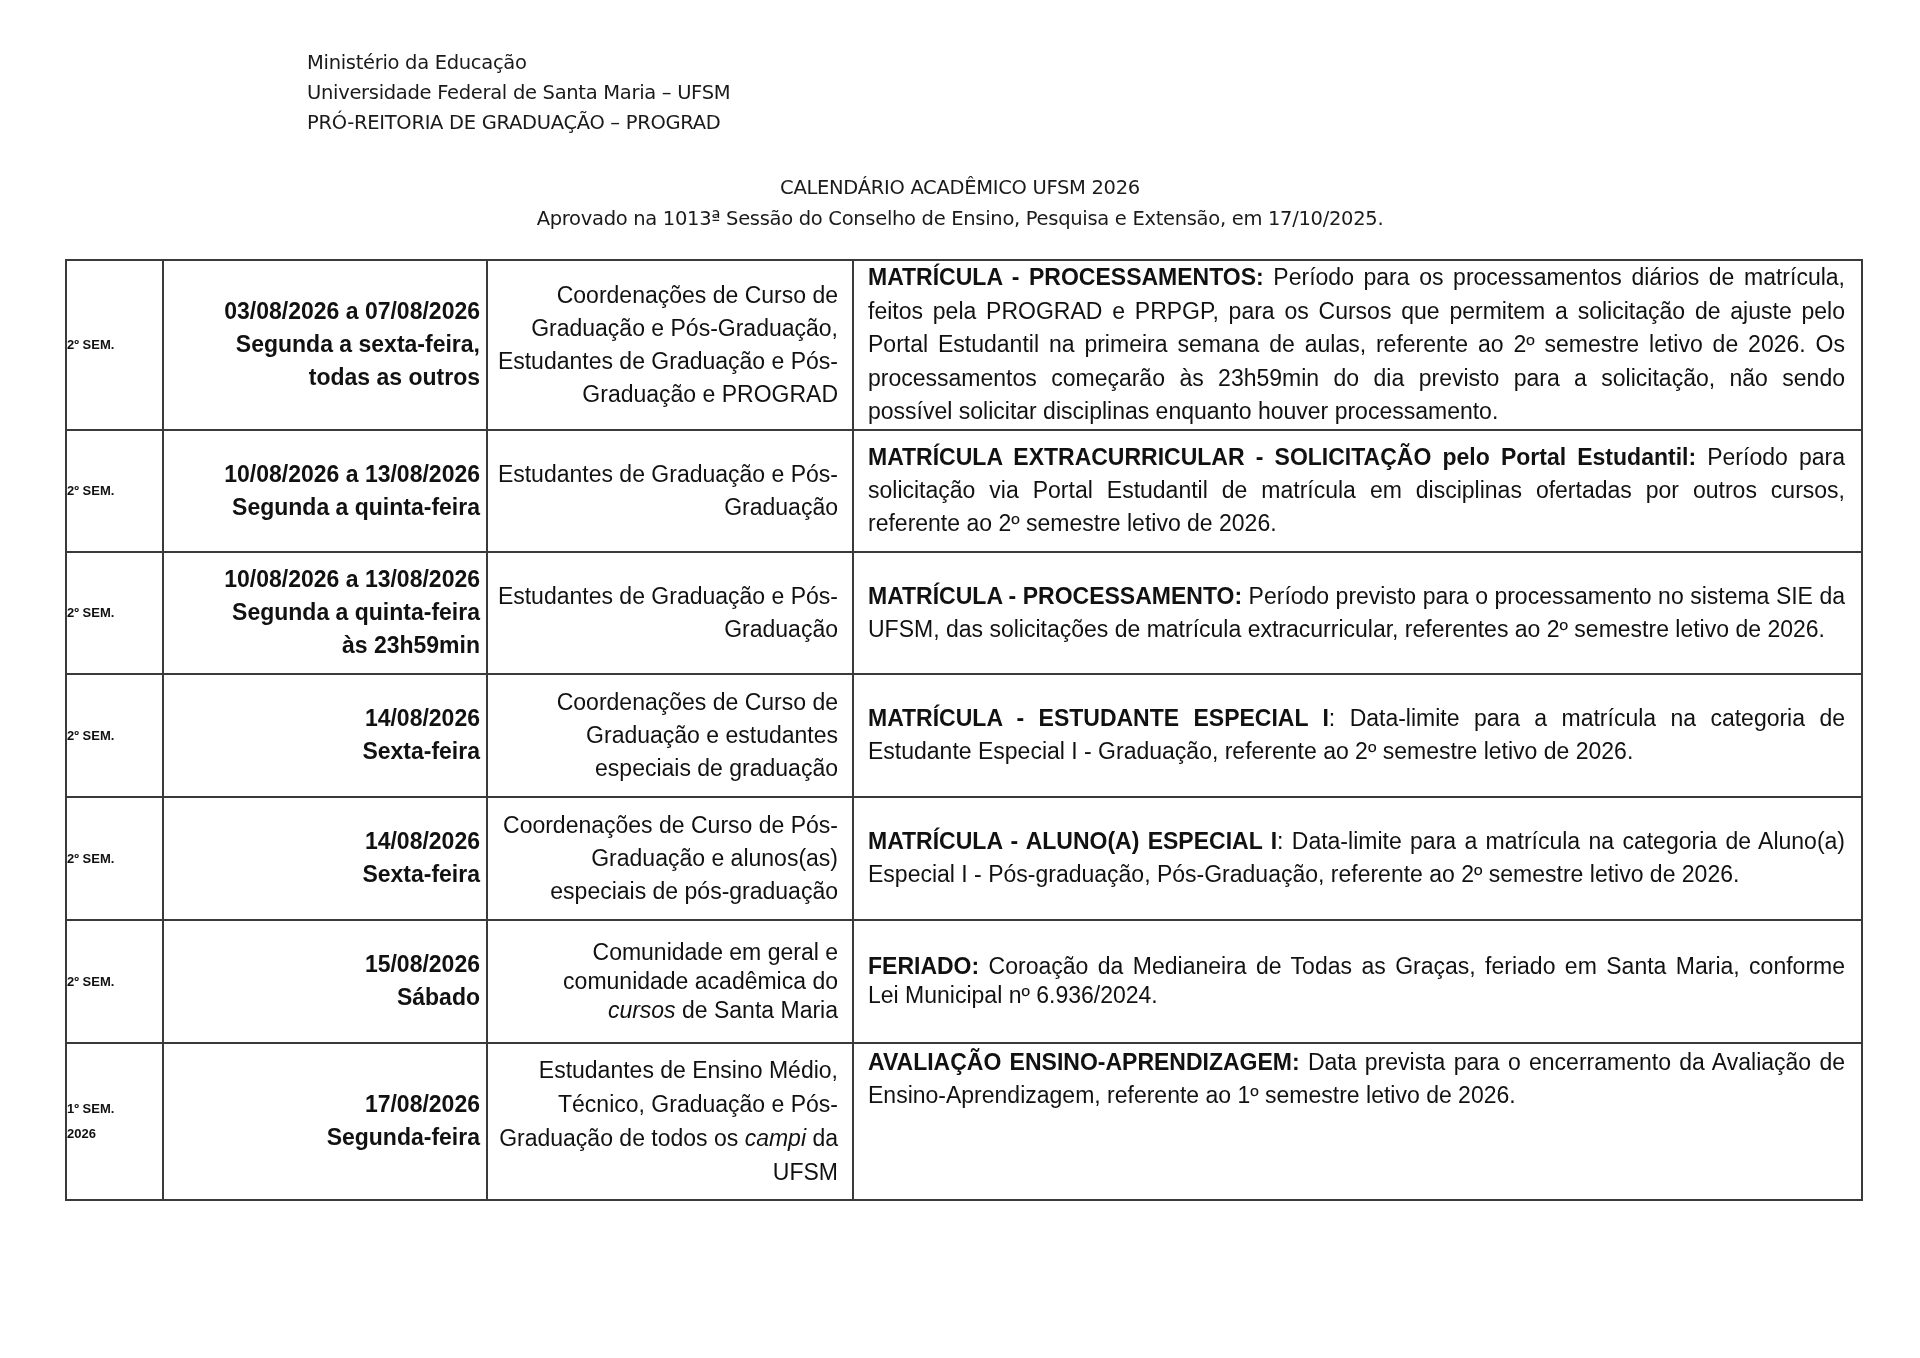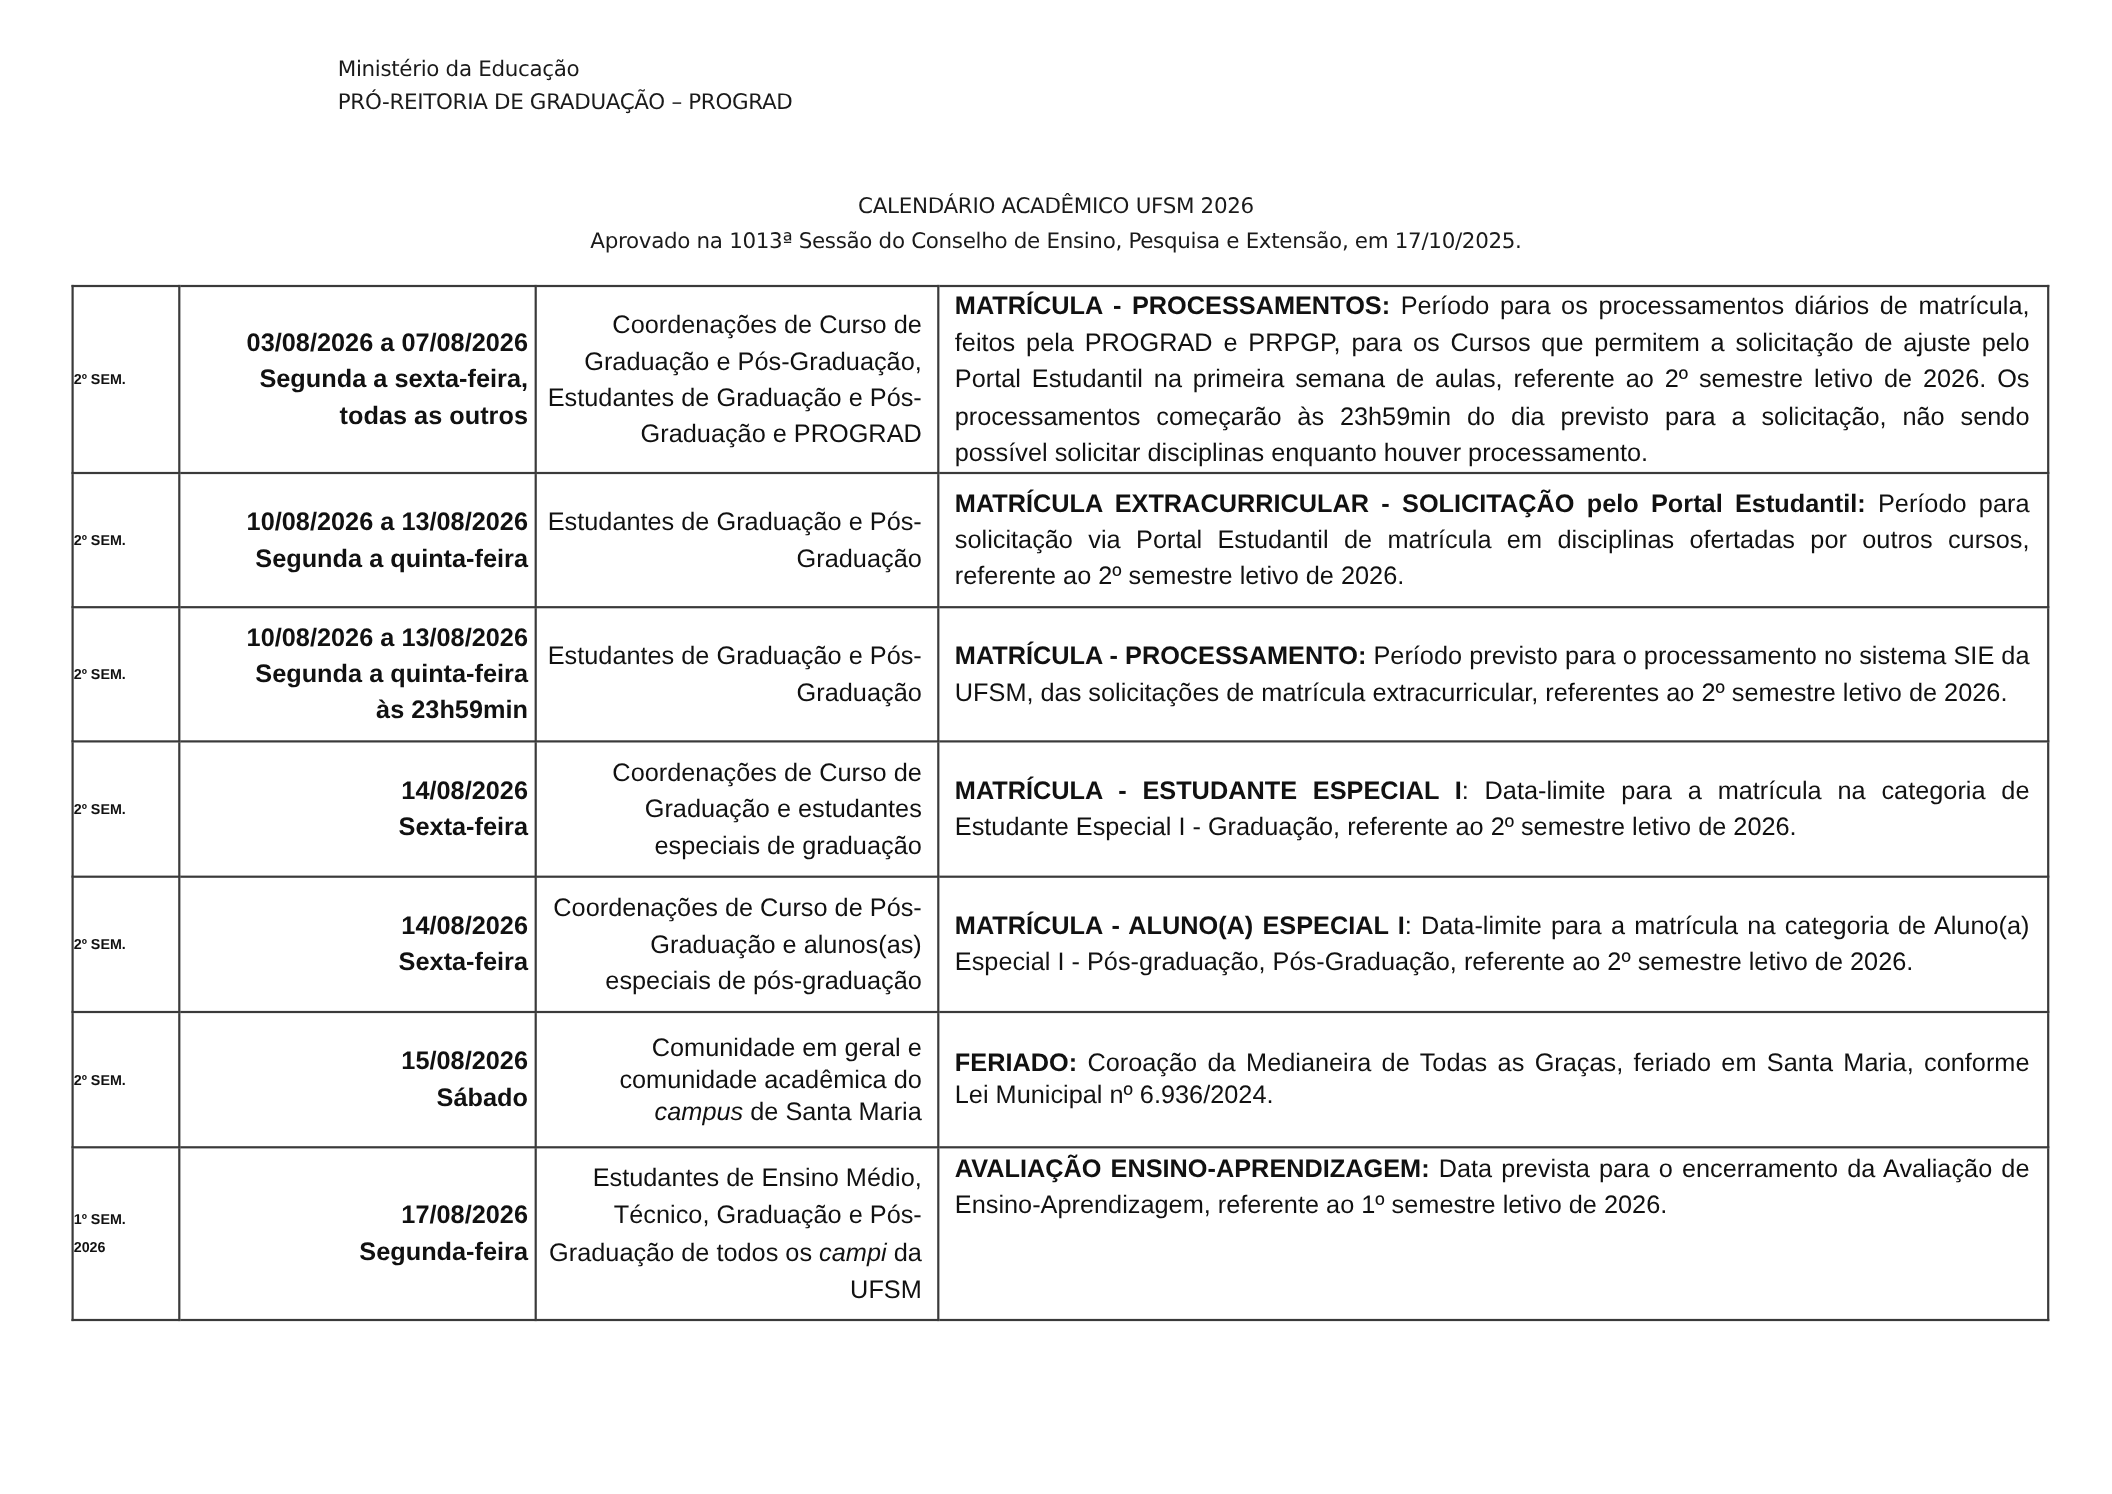--- a/index.html
+++ b/index.html
@@ -29,20 +29,21 @@
   tr.r7 td.who { line-height: 34px; }
   tr.r1 td.desc { line-height: 33.5px; }
   tr.r6 td.desc, tr.r6 td.who { line-height: 29px; }
   .it { font-style: italic; }
 </style>
 </head>
 <body>
 
 <div class="header">
   <div>Ministério da Educação</div>
+  <div>Universidade Federal de Santa Maria – UFSM</div>
   <div>PRÓ-REITORIA DE GRADUAÇÃO – PROGRAD</div>
 </div>
 
 <div class="titles">
   <div class="t1">CALENDÁRIO ACADÊMICO UFSM 2026</div>
   <div>Aprovado na 1013ª Sessão do Conselho de Ensino, Pesquisa e Extensão, em 17/10/2025.</div>
 </div>
 
 <table class="cal">
   <colgroup>
@@ -110,21 +111,21 @@
       <td class="desc"><b>MATRÍCULA - ALUNO(A) ESPECIAL I</b><span>: Data-limite para a matrícula na categoria de Aluno(a) Especial I - Pós-graduação, Pós-Graduação, referente ao 2º semestre letivo de 2026.</span></td>
     </tr>
     <tr class="r6">
       <td class="sem">
           <div>2º SEM.</div>
         </td>
       <td class="date">
         <div>15/08/2026</div>
         <div>Sábado</div>
       </td>
-      <td class="who"><span>Comunidade em geral e comunidade acadêmica do </span><span class="it">campus</span><span> de Santa Maria</span></td>
+      <td class="who"><span>Comunidade em geral e comunidade acadêmica do </span><span class="it">cursos</span><span> de Santa Maria</span></td>
       <td class="desc"><b>FERIADO:</b><span> Coroação da Medianeira de Todas as Graças, feriado em Santa Maria, conforme Lei Municipal nº 6.936/2024.</span></td>
     </tr>
     <tr class="r7">
       <td class="sem">
         <div>1º SEM.</div>
         <div>2026</div>
       </td>
       <td class="date">
         <div>17/08/2026</div>
         <div>Segunda-feira</div>

